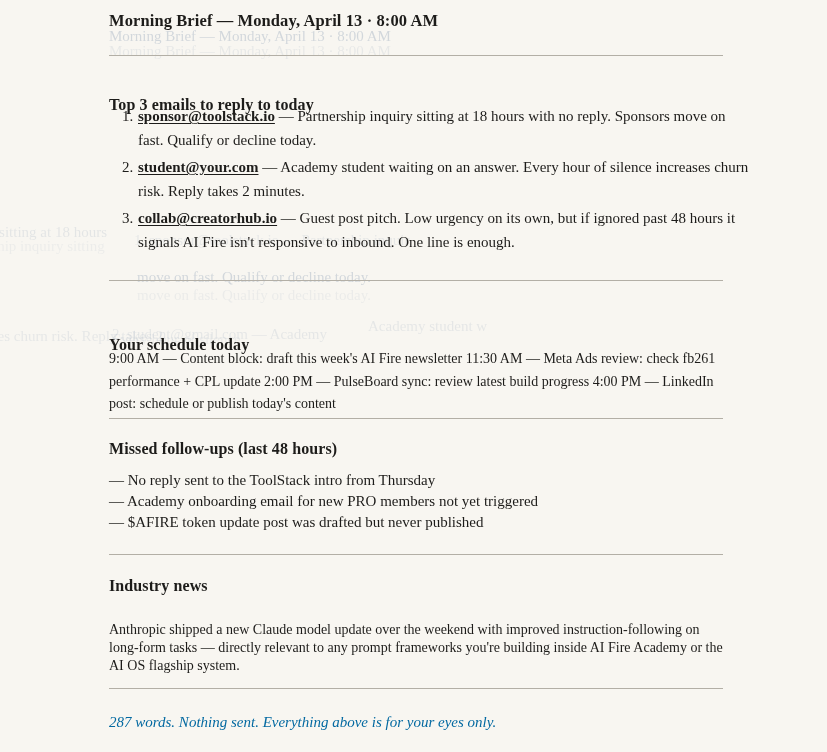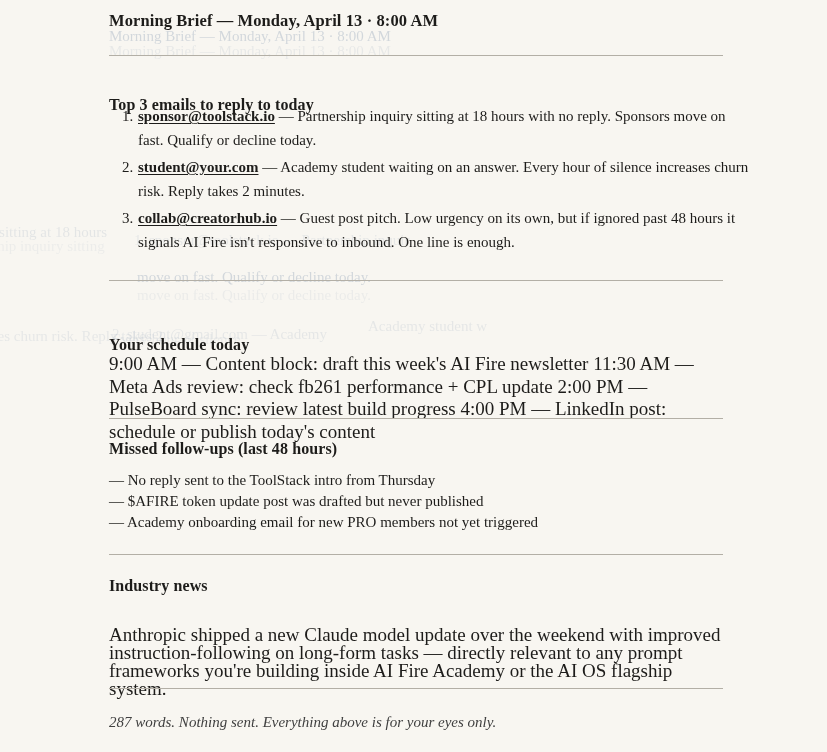--- a/index.html
+++ b/index.html
@@ -38,21 +38,21 @@
   .section-heading {
     font-size: 16px;
     font-weight: 700;
     letter-spacing: 0.1px;
   }
   .h-emails    { top: 76px; margin-top: 20px; }
   .h-schedule  { top: 304px; margin-top: 32px; }
   .h-followups { top: 440px; }
   .h-news      { top: 577px; }
   .body-text {
-    font-size: 19px;
+    font-size: 14px;
     line-height: 22.5px;
   }
   .email-list {
     top: 104px;
     margin: 0;
     padding-left: 28px;
     font-size: 15px;
     line-height: 24px;
   }
   .email-list li { margin: 0 0 3px 0; padding-left: 1px; }
@@ -63,21 +63,21 @@
     text-underline-offset: 2px;
     cursor: pointer;
   }
   .schedule-para { top: 334px; }
   .followup-list { top: 470px; font-size: 15px; line-height: 21px; }
   .news-para { top: 607px; line-height: 18px; }
   .footer-note {
     top: 714px;
     font-size: 15px;
     font-style: italic;
-    color: #404040;
+    color: #0369a1;
   }
   
   .ghost {
     position: absolute;
     font-size: 15px;
     white-space: nowrap;
     color: #7d92ac;
     filter: blur(0.4px);
     pointer-events: none;
   }
@@ -128,22 +128,22 @@
 </ol>
 <div class="divider hr2"></div>
 
 <div class="col section-heading h-schedule">Your schedule today</div>
 <p class="col body-text schedule-para">9:00 AM — Content block: draft this week's AI Fire newsletter 11:30 AM — Meta Ads review: check fb261 performance + CPL update 2:00 PM — PulseBoard sync: review latest build progress 4:00 PM — LinkedIn post: schedule or publish today's content</p>
 <div class="divider hr3"></div>
 
 <div class="col section-heading h-followups">Missed follow-ups (last 48 hours)</div>
 <div class="col followup-list">
   <div>— No reply sent to the ToolStack intro from Thursday</div>
+  <div>— Academy onboarding email for new PRO members not yet triggered</div>
   <div>— $AFIRE token update post was drafted but never published</div>
-  <div>— Academy onboarding email for new PRO members not yet triggered</div>
 </div>
 <div class="divider hr4"></div>
 
 <div class="col section-heading h-news">Industry news</div>
 <p class="col body-text news-para">Anthropic shipped a new Claude model update over the weekend with improved instruction-following on long-form tasks — directly relevant to any prompt frameworks you're building inside AI Fire Academy or the AI OS flagship system.</p>
 <div class="divider hr5"></div>
 
 <div class="col footer-note">287 words. Nothing sent. Everything above is for your eyes only.</div>
 
 </body></html>

